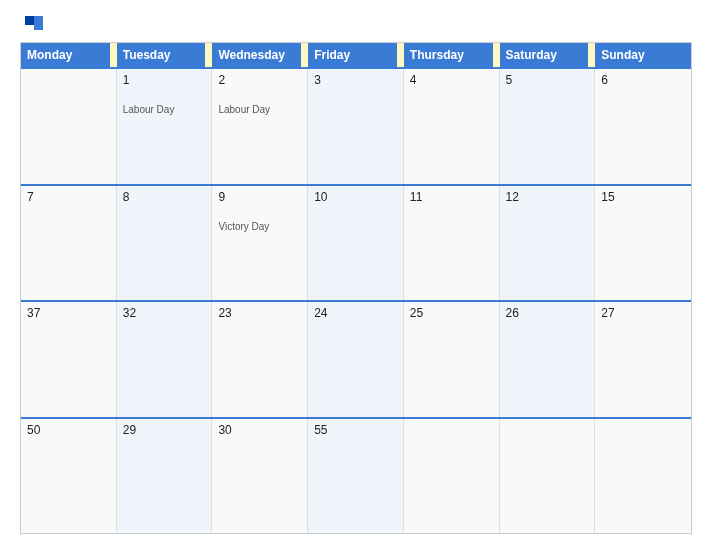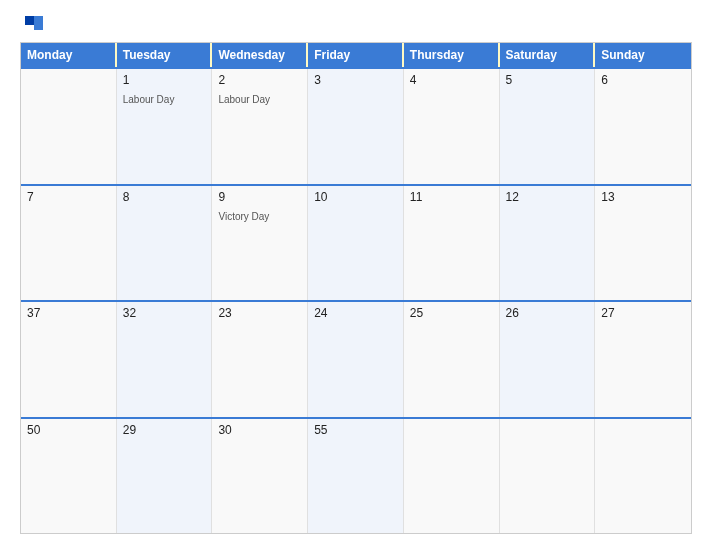--- a/index.html
+++ b/index.html
@@ -66,21 +66,21 @@
     .cal-header-row {
       display: grid;
       grid-template-columns: repeat(7, 1fr);
       background: #3a7bd5;
     }
     .cal-header-cell {
       color: #fff;
       font-size: 12px;
       font-weight: bold;
       padding: 5px 6px;
-      border-right: 2px solid #fef9c3;
+      border-right: 7px solid #fef9c3;
     }
     .cal-header-cell:last-child {
       border-right: none;
     }
     .cal-body {
       flex: 1;
       display: flex;
       flex-direction: column;
     }
     .cal-week {
@@ -108,21 +108,21 @@
     }
     .day-number {
       font-size: 12px;
       color: #222;
       font-weight: normal;
       margin-bottom: 2px;
     }
     .holiday-name {
       font-size: 10px;
       color: #555;
-      margin-top: 5px;
+      margin-top: 15px;
     }
   </style>
 </head>
 <body>
 
 <div class="page">
   <div class="header">
     <div class="logo">
       <span class="logo-text-general"></span>
       <svg class="logo-flag" viewBox="0 0 18 14" xmlns="http://www.w3.org/2000/svg">
@@ -184,21 +184,21 @@
           <div class="cal-cell">
             <span class="day-number">10</span>
           </div>
           <div class="cal-cell">
             <span class="day-number">11</span>
           </div>
           <div class="cal-cell">
             <span class="day-number">12</span>
           </div>
           <div class="cal-cell">
-            <span class="day-number">13</span>
+            <span class="day-number">15</span>
           </div>
         </div>
         <div class="cal-week">
           <div class="cal-cell">
             <span class="day-number">37</span>
           </div>
           <div class="cal-cell">
             <span class="day-number">32</span>
           </div>
           <div class="cal-cell">

